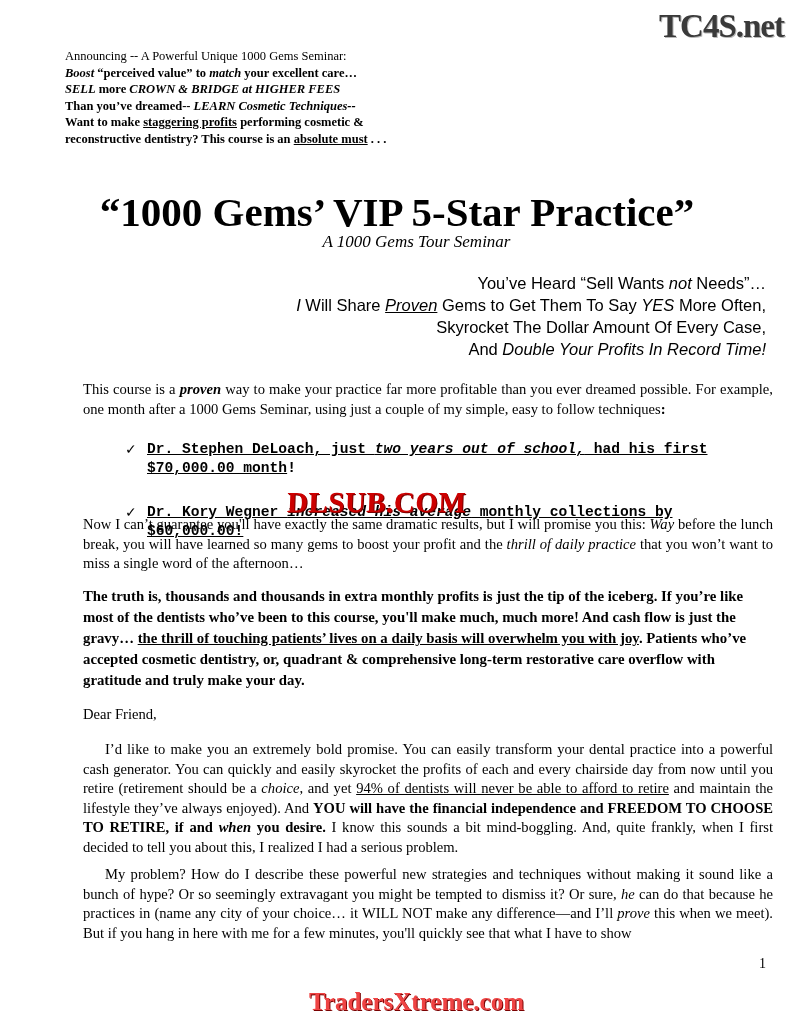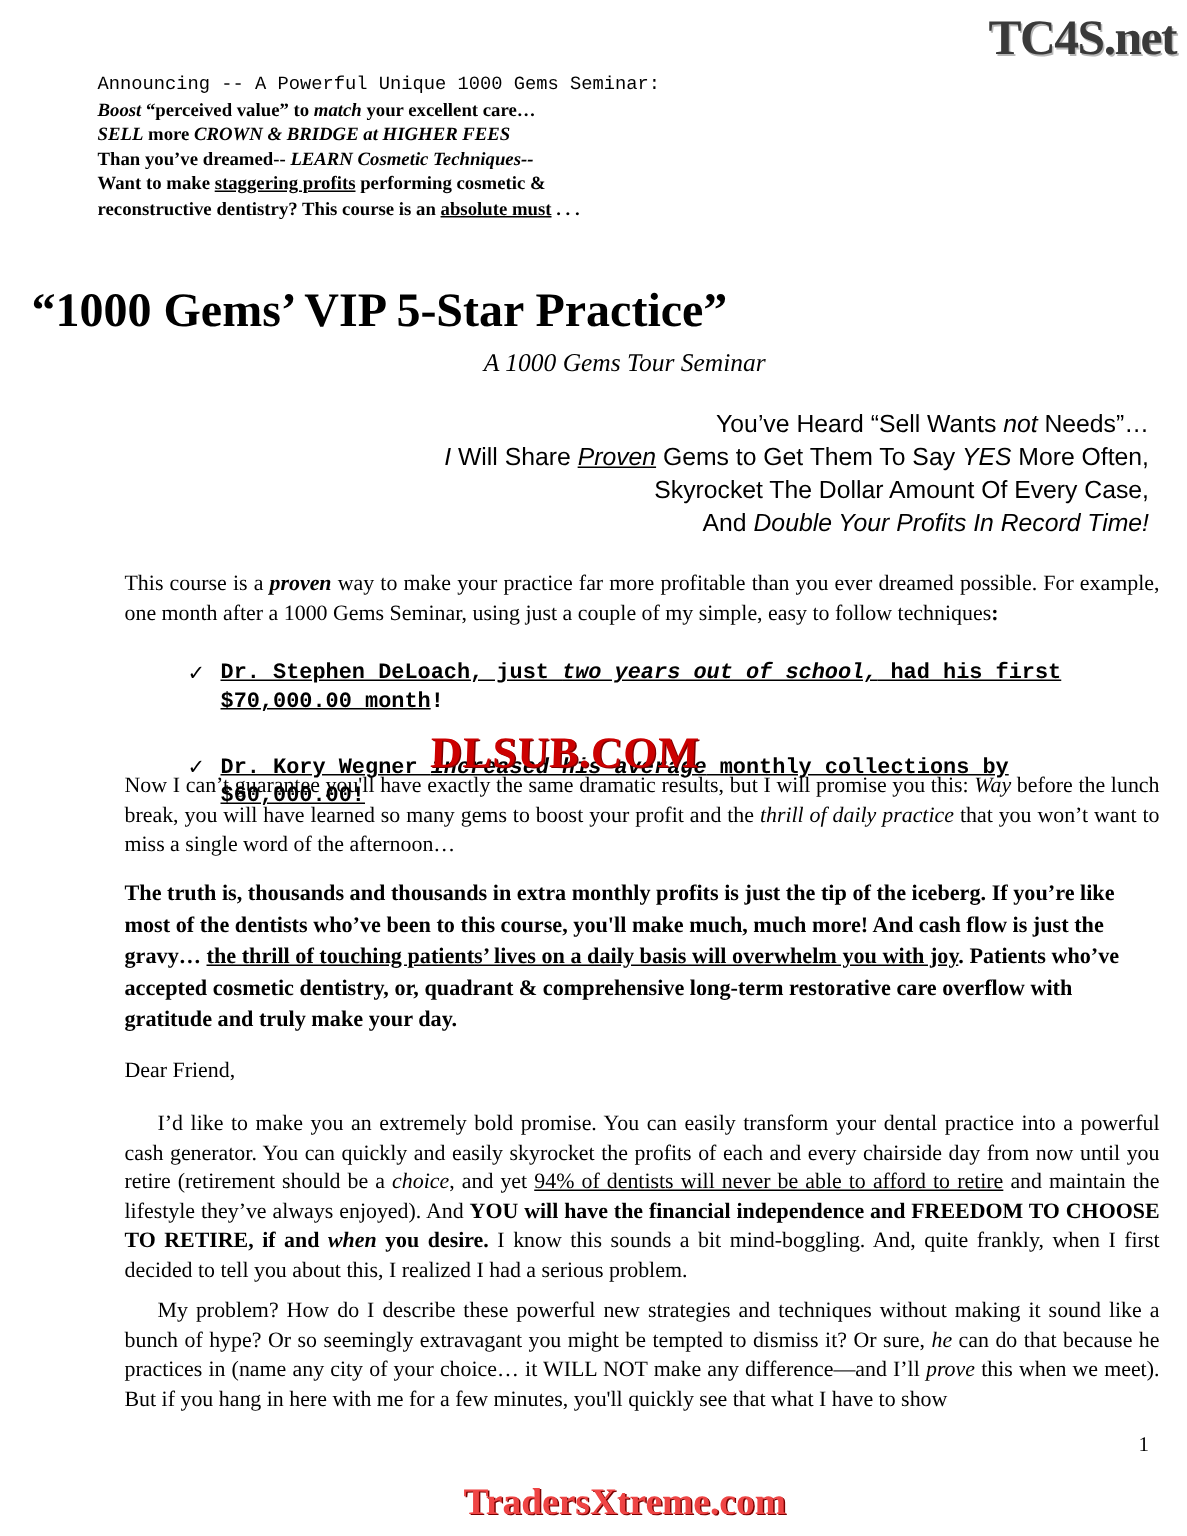--- a/index.html
+++ b/index.html
@@ -40,36 +40,36 @@
   
   .announce {
     position: absolute;
     left: 44px;
     top: 48px;
     width: 420px;
     font-size: 12.5px;
     line-height: 16.5px;
     font-family: "Liberation Serif", serif;
   }
-  .announce .l1 { font-weight: normal; font-family: Liberation Mono, monospace; }
+  .announce .l1 { font-weight: normal; }
   .announce .l2, .announce .l3, .announce .l4, .announce .l5, .announce .l6 {
     font-weight: bold;
   }
   .i { font-style: italic; }
   .b { font-weight: bold; }
   .u { text-decoration: underline; }
 
   
   .title {
     position: absolute;
     left: 0;
     top: 188px;
     width: 752px;
-    text-align: left;
-    font-size: 32px;
+    text-align: center;
+    font-size: 41px;
     font-weight: bold;
     font-family: "Liberation Serif", serif;
   }
   .subtitle {
     position: absolute;
     left: 0;
     top: 232px;
     width: 791px;
     text-align: center;
     font-size: 17px;

